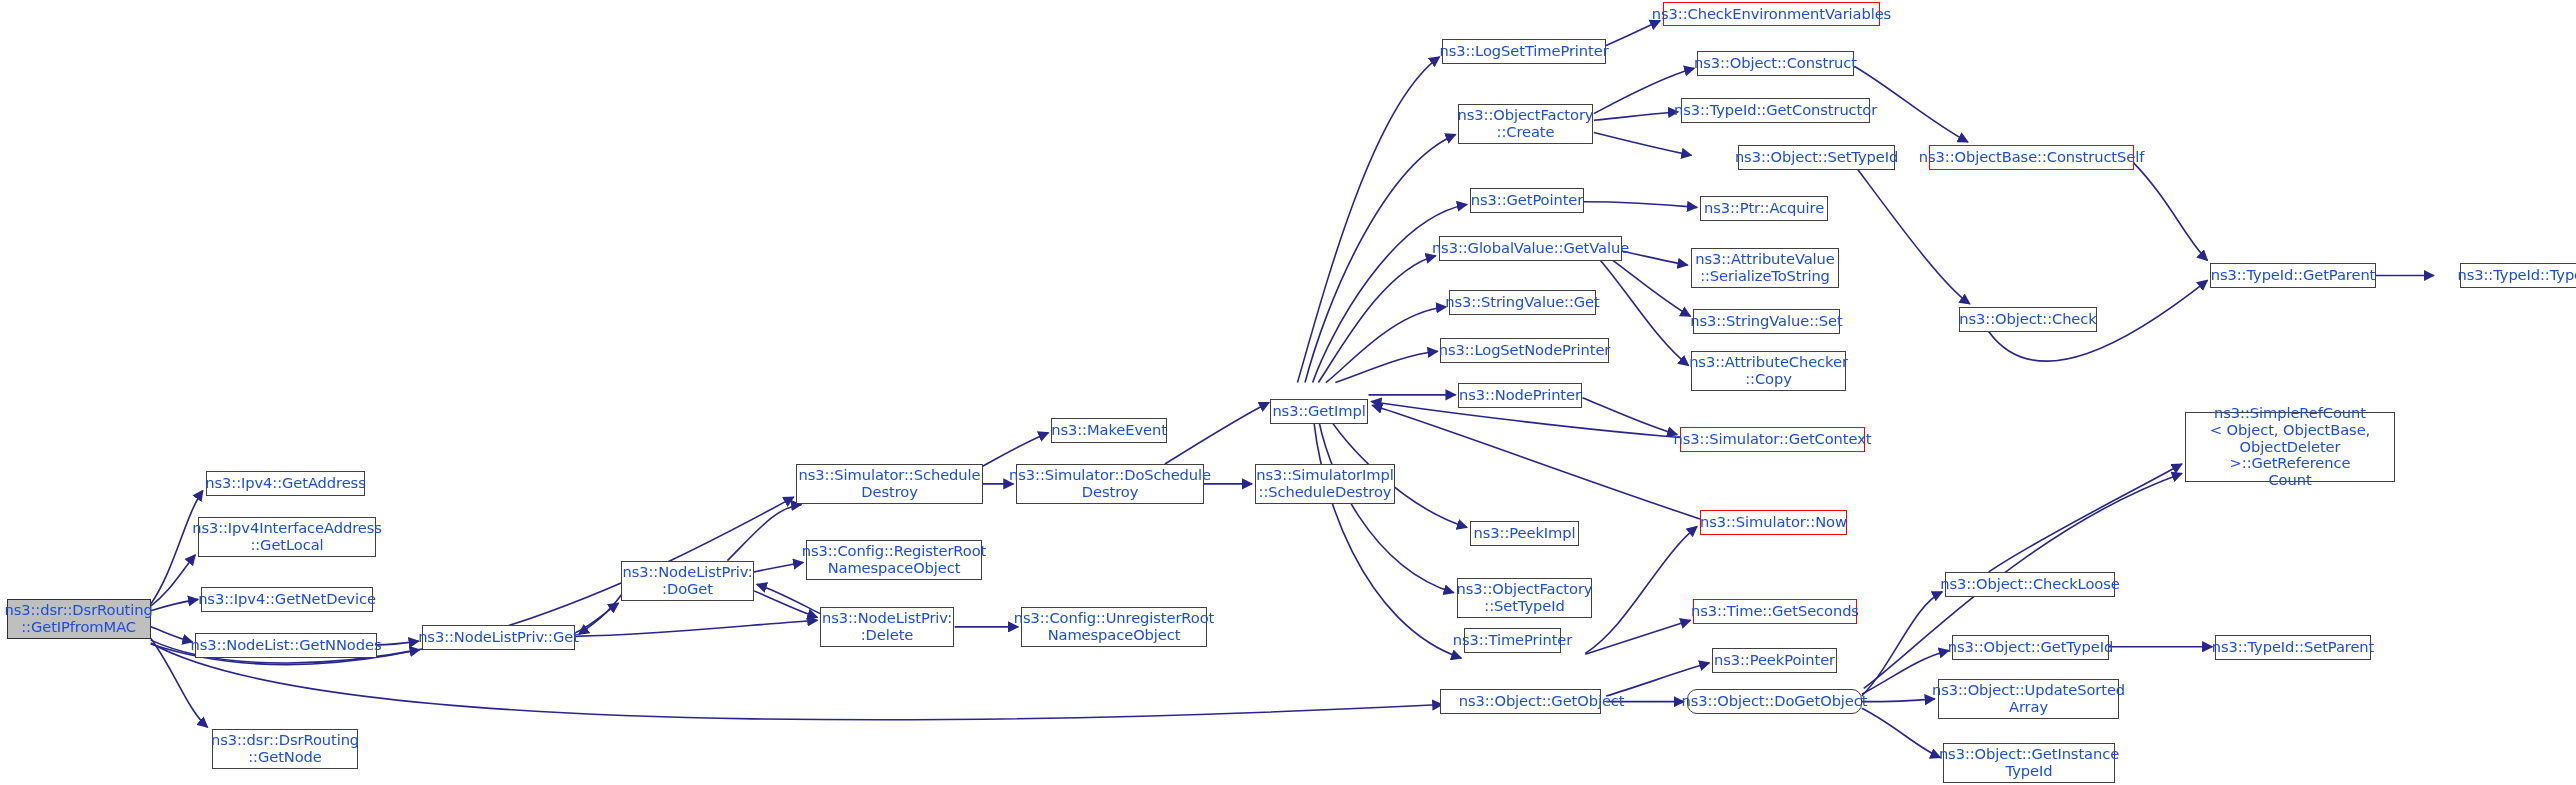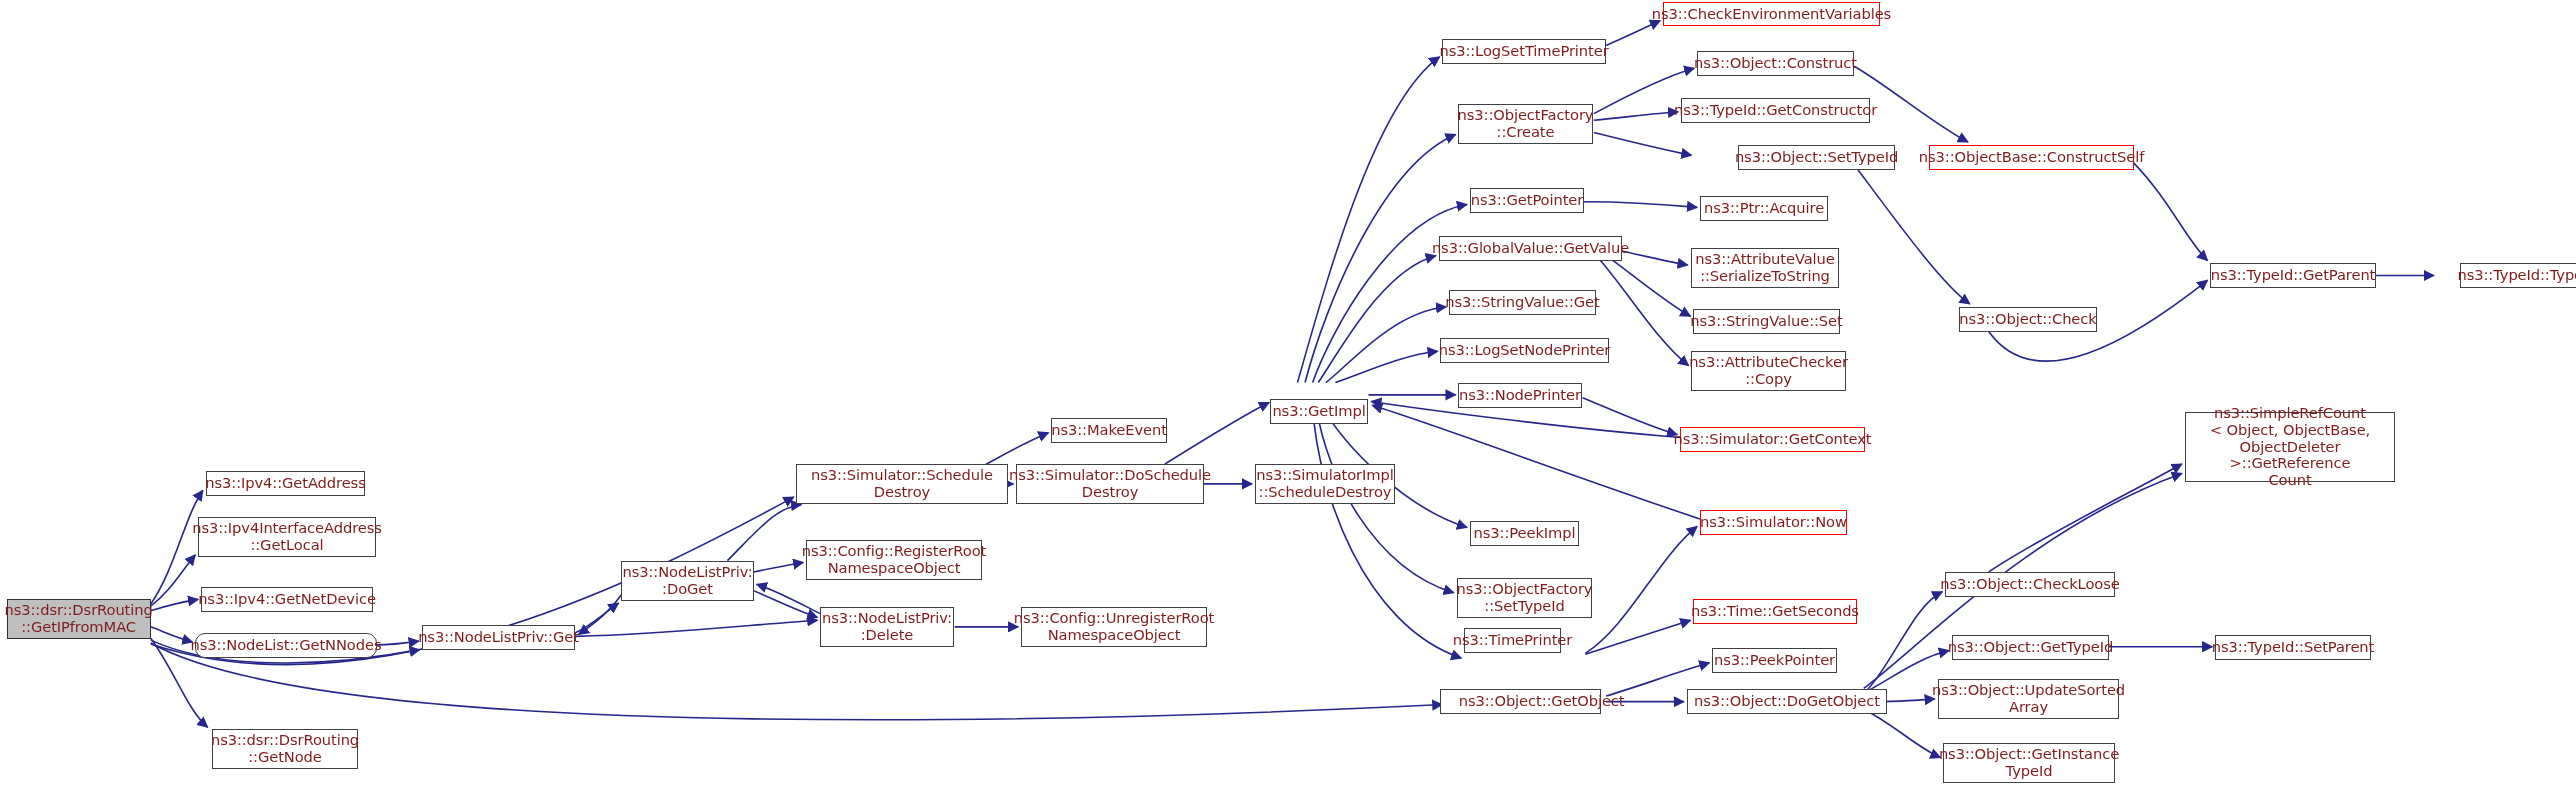--- a/index.html
+++ b/index.html
@@ -26,21 +26,21 @@
   }
   .node {
     position: absolute;
     box-sizing: border-box;
     display: flex;
     align-items: center;
     justify-content: center;
     text-align: center;
     background: #ffffff;
     border: 0.9px solid #404040;
-    color: #7f1d1d;
+    color: #1d4ed8;
     font-size: 14.7px;
     line-height: 1.14;
     letter-spacing: -0.1px;
     white-space: pre-line;
     padding: 0 2.8px;
     z-index: 5;
   }
   .node.root {
     background: #bfbfbf;
     border: 0.9px solid #303030;
@@ -120,33 +120,33 @@
         <path d="M 159,680 C 400,760 700,600 838,525" marker-end="url(#arrow)"></path>
       </g>
   </svg>
   <div id="nodes-group">
       <div class="node root" style="left: 6.6px; top: 599px; width: 144px; height: 40px;">ns3::dsr::DsrRouting
 ::GetIPfromMAC</div>
       <div class="node" style="left: 206px; top: 471px; width: 159px; height: 24.6px;">ns3::Ipv4::GetAddress</div>
       <div class="node" style="left: 198px; top: 517px; width: 178px; height: 40px;">ns3::Ipv4InterfaceAddress
 ::GetLocal</div>
       <div class="node" style="left: 201px; top: 587px; width: 172px; height: 24.6px;">ns3::Ipv4::GetNetDevice</div>
-      <div class="node" style="left: 195px; top: 633px; width: 182px; height: 24.6px; border-radius: 10px;">ns3::NodeList::GetNNodes</div>
+      <div class="node" style="left: 195px; top: 633px; width: 182px; height: 24.6px;">ns3::NodeList::GetNNodes</div>
       <div class="node" style="left: 212px; top: 729px; width: 146px; height: 40px;">ns3::dsr::DsrRouting
 ::GetNode</div>
       <div class="node" style="left: 422px; top: 625px; width: 153px; height: 24.6px;">ns3::NodeListPriv::Get</div>
       <div class="node" style="left: 621px; top: 561px; width: 133px; height: 40px;">ns3::NodeListPriv:
 :DoGet</div>
       <div class="node" style="left: 806px; top: 540px; width: 176px; height: 40px;">ns3::Config::RegisterRoot
 NamespaceObject</div>
       <div class="node" style="left: 820px; top: 607px; width: 134px; height: 40px;">ns3::NodeListPriv:
 :Delete</div>
       <div class="node" style="left: 1021px; top: 607px; width: 186px; height: 40px;">ns3::Config::UnregisterRoot
 NamespaceObject</div>
-      <div class="node" style="left: 796px; top: 464px; width: 212px; height: 40px;">ns3::Simulator::Schedule
+      <div class="node" style="left: 796px; top: 464px; width: 187px; height: 40px;">ns3::Simulator::Schedule
 Destroy</div>
       <div class="node" style="left: 1051px; top: 418px; width: 116px; height: 24.6px;">ns3::MakeEvent</div>
       <div class="node" style="left: 1016px; top: 464px; width: 188px; height: 40px;">ns3::Simulator::DoSchedule
 Destroy</div>
       <div class="node" style="left: 1255px; top: 464px; width: 140px; height: 40px;">ns3::SimulatorImpl
 ::ScheduleDestroy</div>
       <div class="node" style="left: 1270px; top: 383px; width: 98px; height: 24.6px; margin-top: 16px;">ns3::GetImpl</div>
       <div class="node" style="left: 1442px; top: 39px; width: 164px; height: 24.6px;">ns3::LogSetTimePrinter</div>
       <div class="node highlight" style="left: 1663px; top: 1.9px; width: 217px; height: 24.6px;">ns3::CheckEnvironmentVariables</div>
       <div class="node" style="left: 1458px; top: 104px; width: 135px; height: 40px;">ns3::ObjectFactory
@@ -168,21 +168,21 @@
       <div class="node" style="left: 1458px; top: 383px; width: 124px; height: 24.6px;">ns3::NodePrinter</div>
       <div class="node highlight" style="left: 1680px; top: 427px; width: 185px; height: 24.6px;">ns3::Simulator::GetContext</div>
       <div class="node highlight" style="left: 1700px; top: 510px; width: 147px; height: 24.6px;">ns3::Simulator::Now</div>
       <div class="node" style="left: 1470px; top: 521px; width: 109px; height: 24.6px;">ns3::PeekImpl</div>
       <div class="node" style="left: 1457px; top: 578px; width: 135px; height: 40px;">ns3::ObjectFactory
 ::SetTypeId</div>
       <div class="node highlight" style="left: 1693px; top: 599px; width: 164px; height: 24.6px;">ns3::Time::GetSeconds</div>
       <div class="node" style="left: 1464px; top: 628px; width: 97px; height: 24.6px;">ns3::TimePrinter</div>
       <div class="node" style="left: 1712px; top: 648px; width: 125px; height: 24.6px;">ns3::PeekPointer</div>
       <div class="node" style="left: 1440px; top: 689px; width: 161px; height: 24.6px; padding-left: 45px;">ns3::Object::GetObject</div>
-      <div class="node" style="left: 1687px; top: 689px; width: 200px; height: 24.6px;">ns3::Object::DoGetObject</div>
+      <div class="node" style="left: 1687px; top: 689px; width: 175px; height: 24.6px; border-radius: 10px;">ns3::Object::DoGetObject</div>
       <div class="node" style="left: 1959px; top: 307px; width: 138px; height: 24.6px;">ns3::Object::Check</div>
       <div class="node" style="left: 2210px; top: 263px; width: 166px; height: 24.6px;">ns3::TypeId::GetParent</div>
       <div class="node" style="left: 2437px; top: 263px; width: 134px; height: 24.6px; margin-left: 23px;">ns3::TypeId::TypeId</div>
       <div class="node" style="left: 2185px; top: 412px; width: 210px; height: 70px;">ns3::SimpleRefCount
 &lt; Object, ObjectBase,
  ObjectDeleter &gt;::GetReference
 Count</div>
       <div class="node" style="left: 1945px; top: 572px; width: 170px; height: 24.6px;">ns3::Object::CheckLoose</div>
       <div class="node" style="left: 1952px; top: 635px; width: 157px; height: 24.6px;">ns3::Object::GetTypeId</div>
       <div class="node" style="left: 2215px; top: 635px; width: 156px; height: 24.6px;">ns3::TypeId::SetParent</div>

